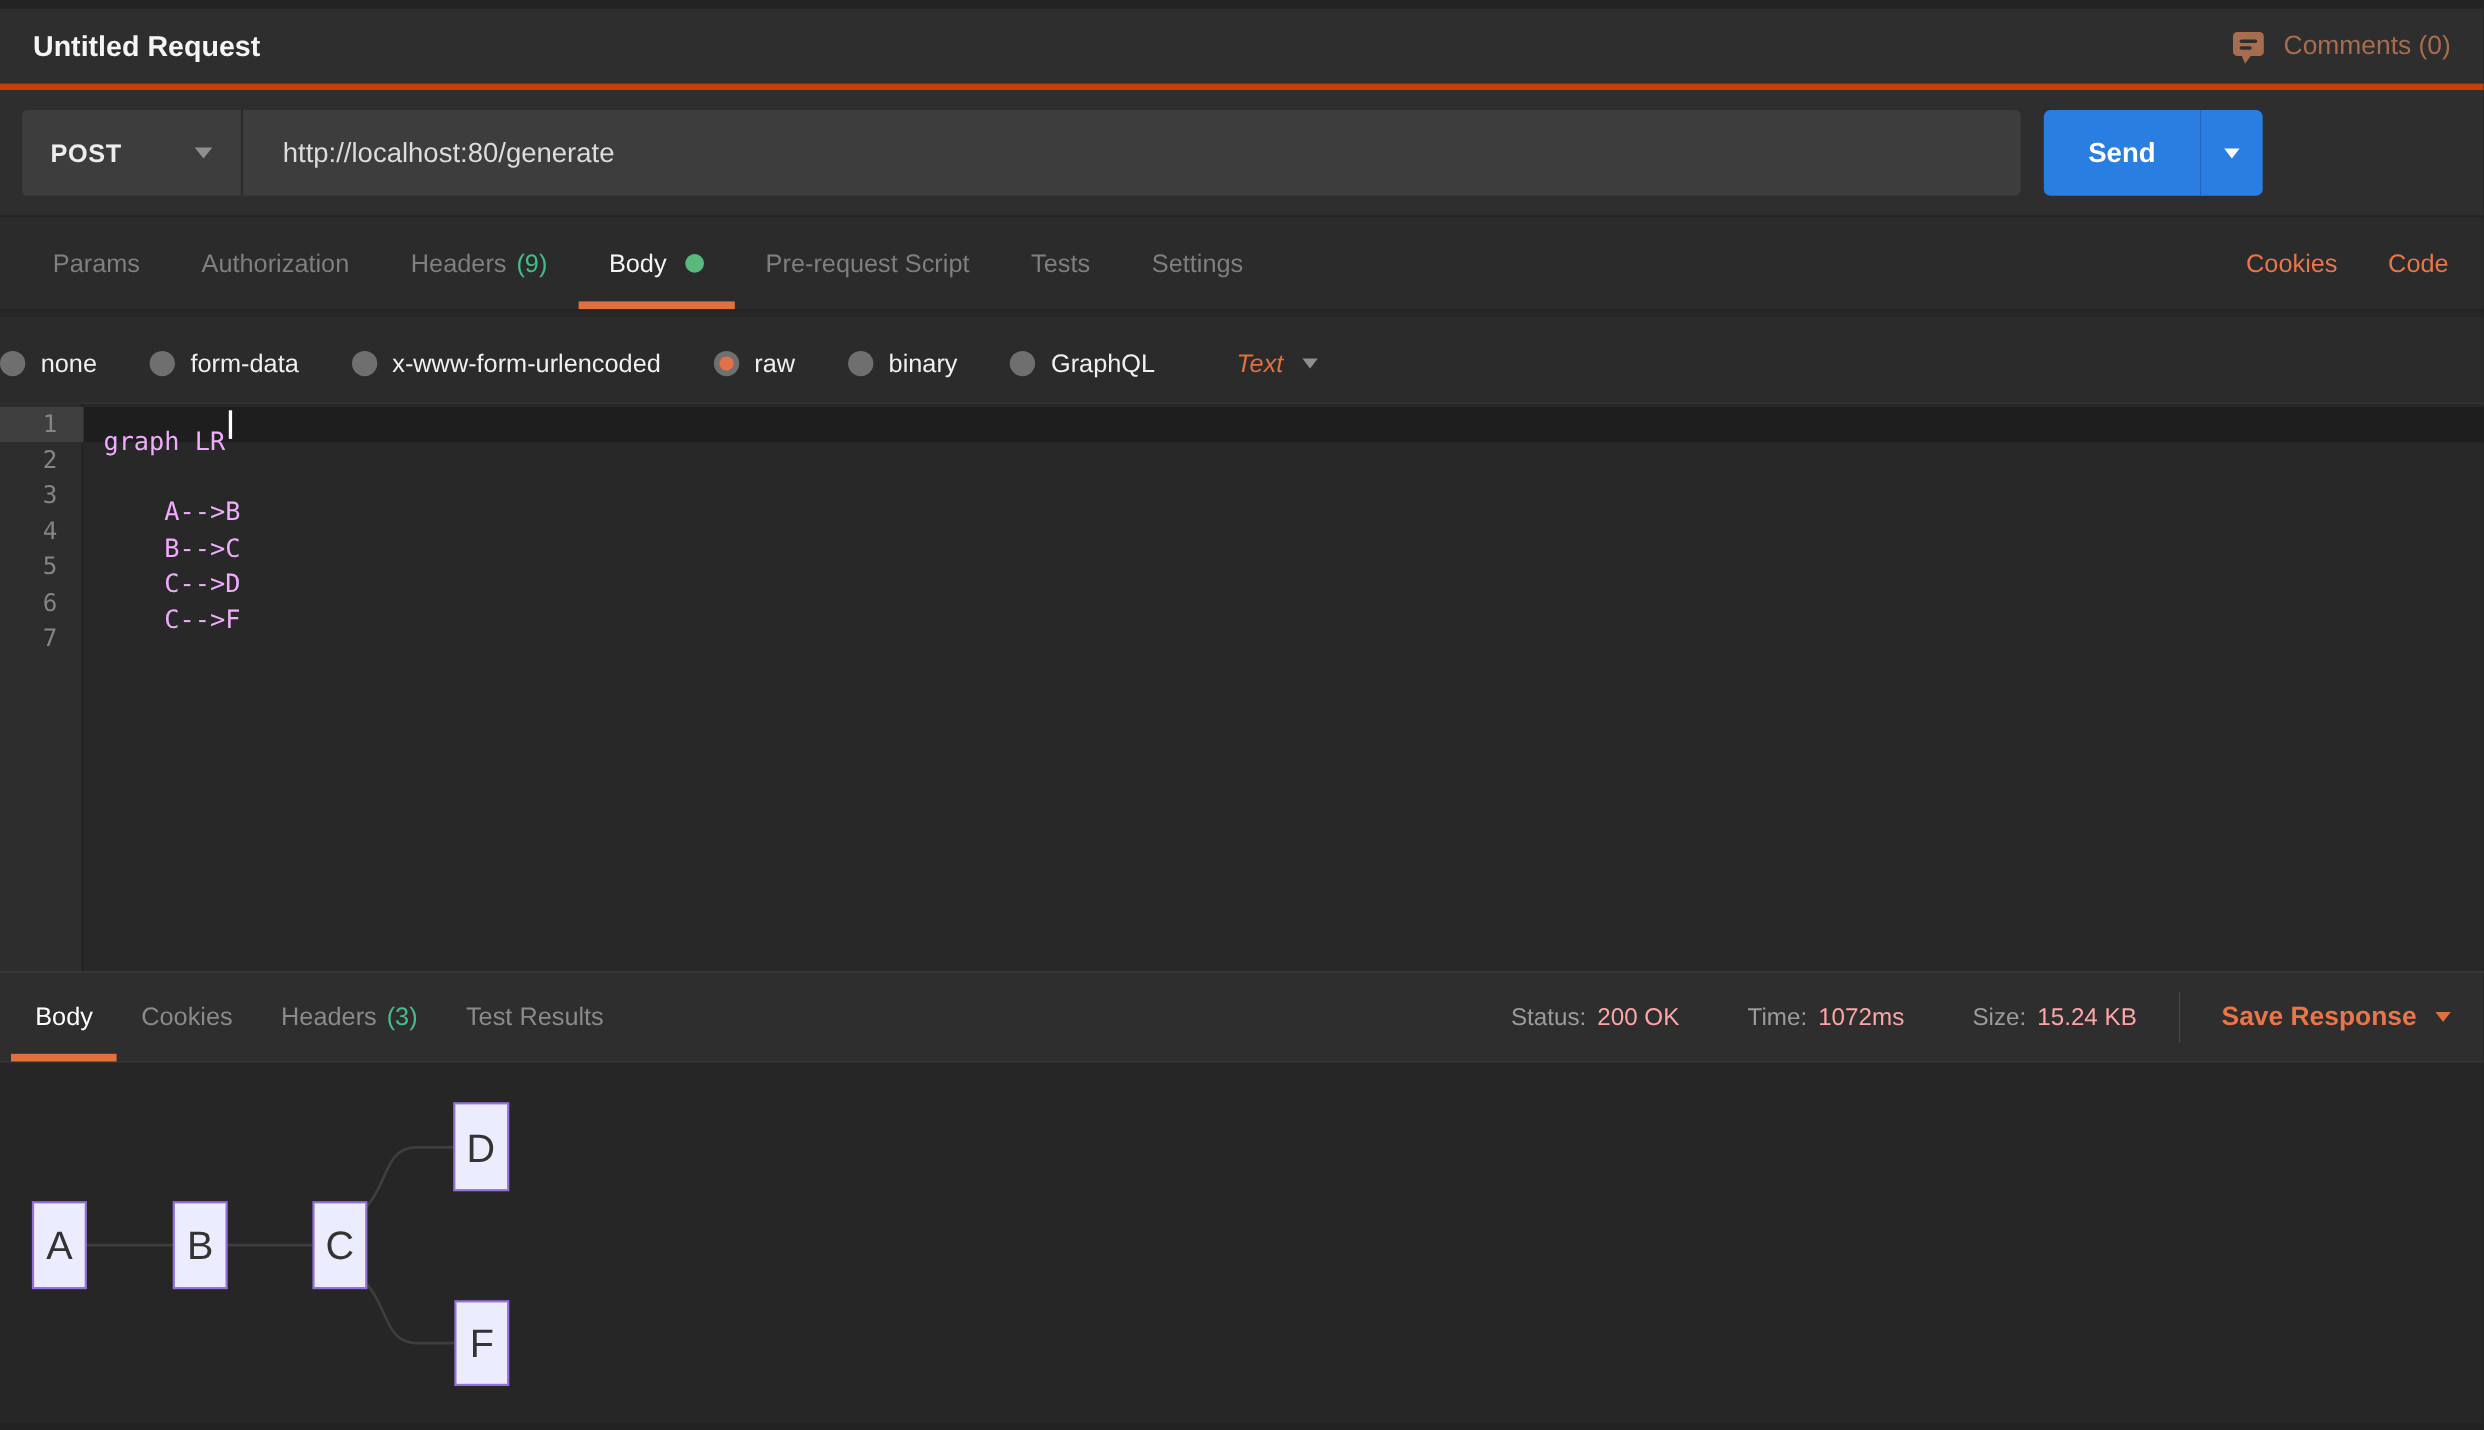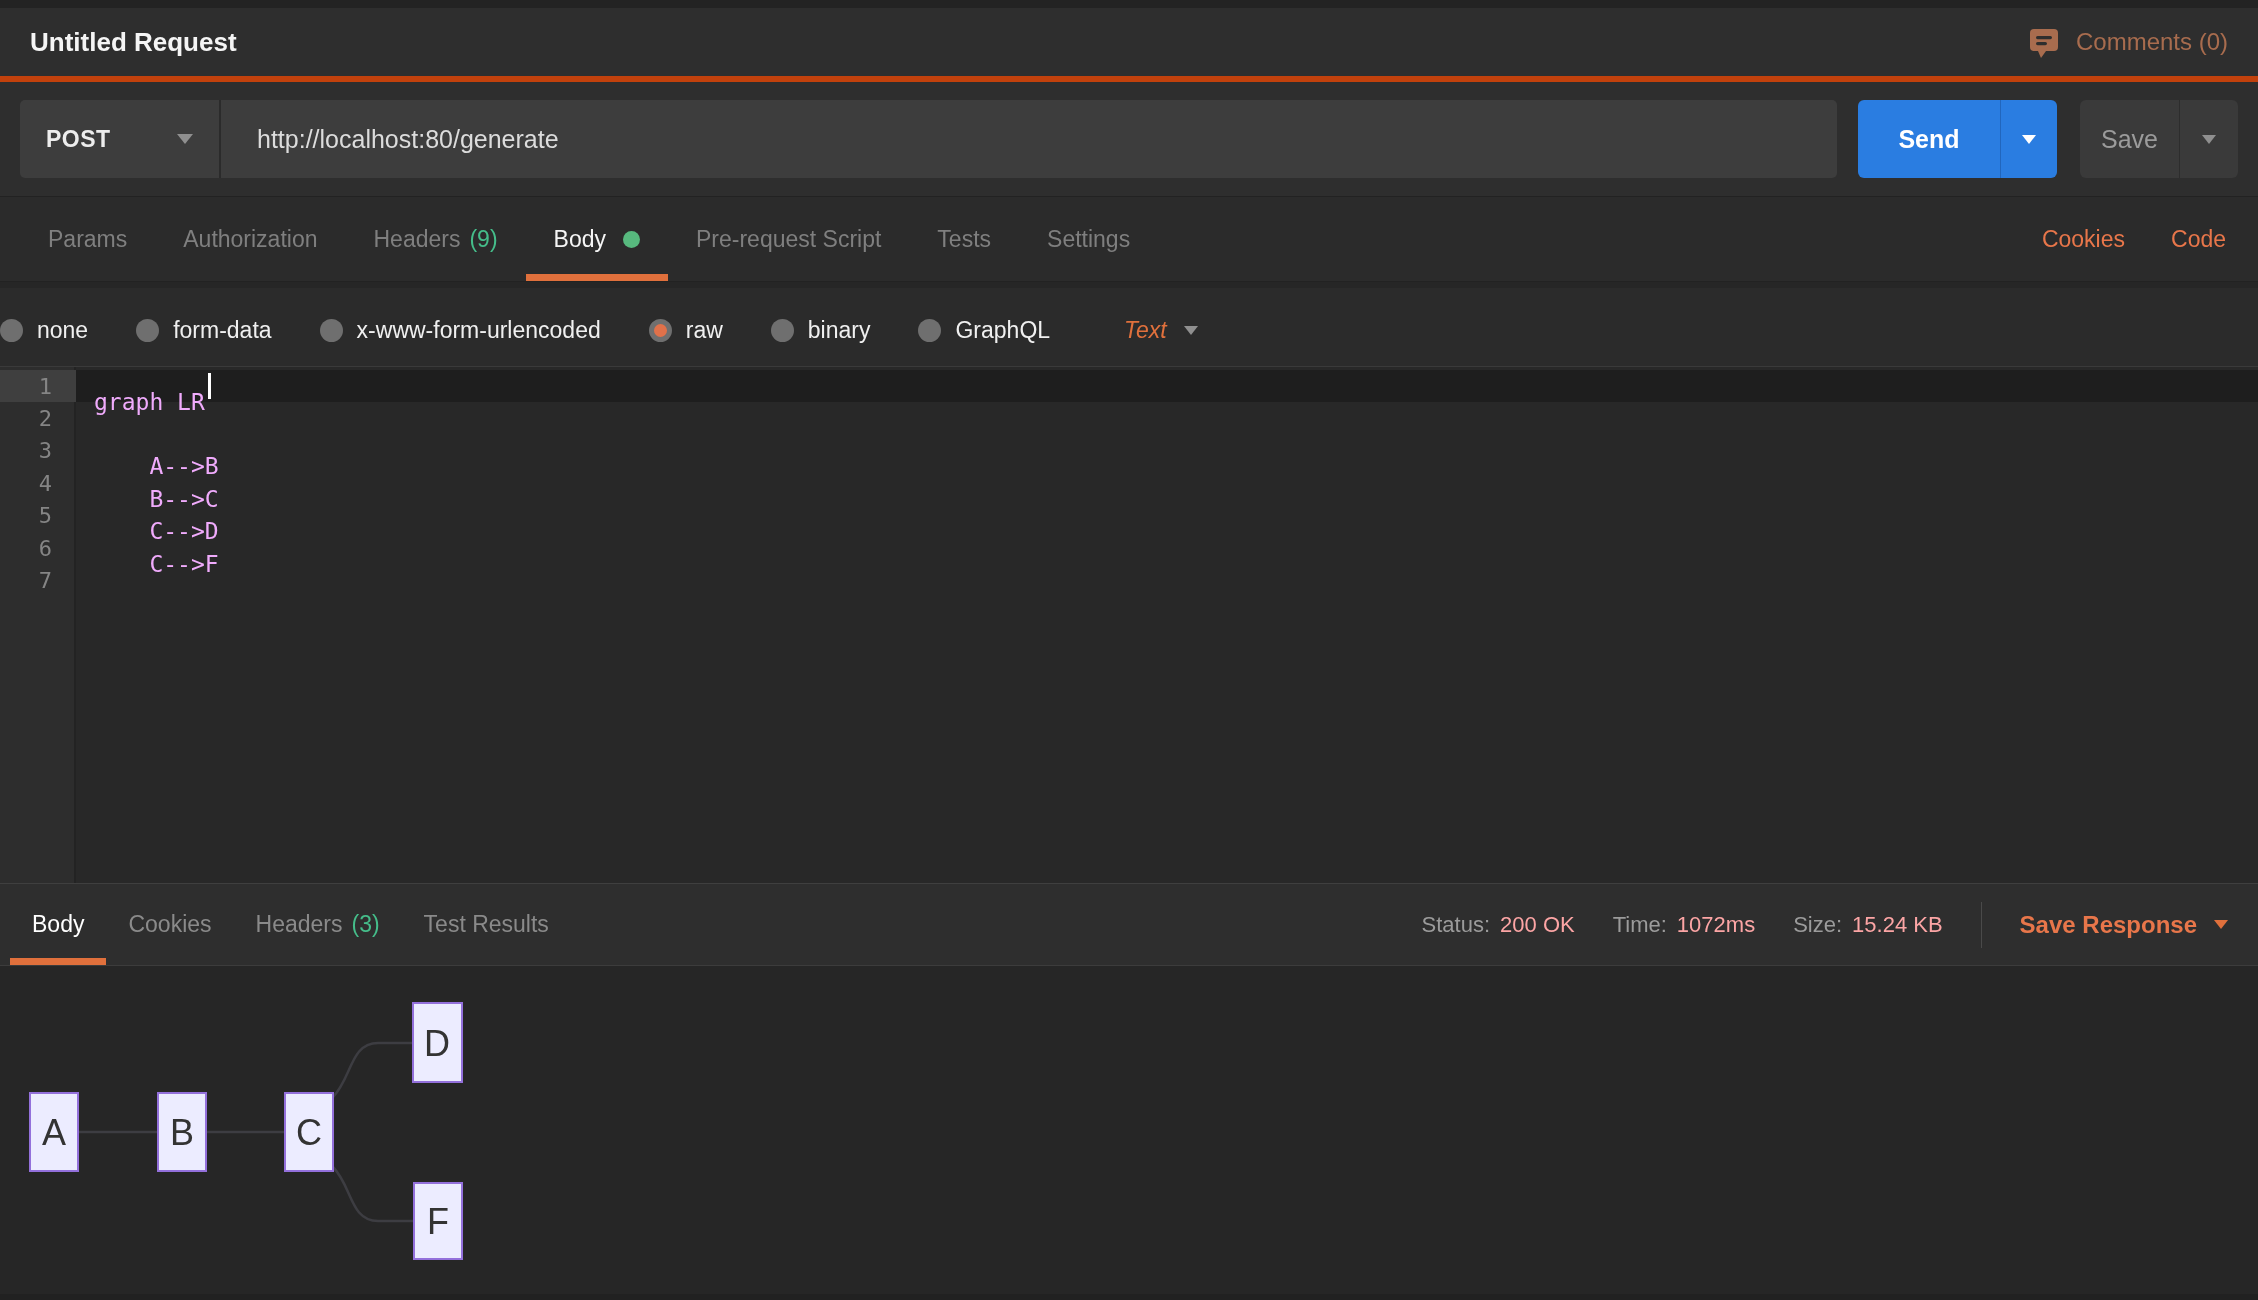--- a/index.html
+++ b/index.html
@@ -60,21 +60,21 @@
   .caret { display: inline-block; width: 3px; height: 26px; background: #ffffff; margin-left: 3px; }
 
   
   .resp-bar { position: absolute; top: 883px; left: 0; right: 0; height: 83px; background: #2e2e2e; border-top: 1px solid #3f3f3f; border-bottom: 1px solid #3c3c3c; display: flex; align-items: stretch; padding-left: 10px; }
   .rtab { position: relative; display: flex; align-items: center; padding: 0 22px; color: #8a8a8a; font-size: 23px; cursor: pointer; white-space: nowrap; }
   .rtab .count { color: #45bd8a; margin-left: 9px; }
   .rtab.active { color: #ffffff; }
   .rtab.active::after { content: ''; position: absolute; left: 0; right: 0; bottom: 0; height: 7px; background: #e0703c; }
   .resp-right { margin-left: auto; display: flex; align-items: center; gap: 38px; padding-right: 30px; }
   .status-item { display: flex; align-items: center; gap: 10px; font-size: 22px; white-space: nowrap; }
-  .status-item .lbl { color: #9b9b9b; }
+  .status-item .lbl { color: #9b9b9b; margin-left: 24px; }
   .status-item .val { color: #fca5a5; }
   .vdiv { width: 1px; height: 46px; background: #4a4a4a; }
   .save-resp { display: flex; align-items: center; gap: 17px; cursor: pointer; }
   .save-resp .label { color: #e8764a; font-size: 24px; font-weight: 600; }
   .save-resp .chev { border-top-color: #e0703c; }
 
   
   .resp-body { position: absolute; top: 966px; left: 0; right: 0; bottom: 0; background: #262626; }
   .bottom-strip { position: absolute; bottom: 0; left: 0; right: 0; height: 6px; background: #212121; }
   .graph-svg { position: absolute; left: 0; top: 0; }
@@ -110,26 +110,20 @@
       <div class="url-input">
         <span>http://localhost:80/generate</span>
       </div>
     </div>
     <div class="split-btn send-btn">
       <div class="send-main">Send</div>
       <div class="send-chev">
         <span class="chev small"></span>
       </div>
     </div>
-    <div class="split-btn save-btn">
-      <div class="save-main">Save</div>
-      <div class="save-chev">
-        <span class="chev small"></span>
-      </div>
-    </div>
   </div>
 
   <div class="req-tabs">
     <div class="tab">
       <span>Params</span>
     </div>
     <div class="tab">
       <span>Authorization</span>
     </div>
     <div class="tab">

